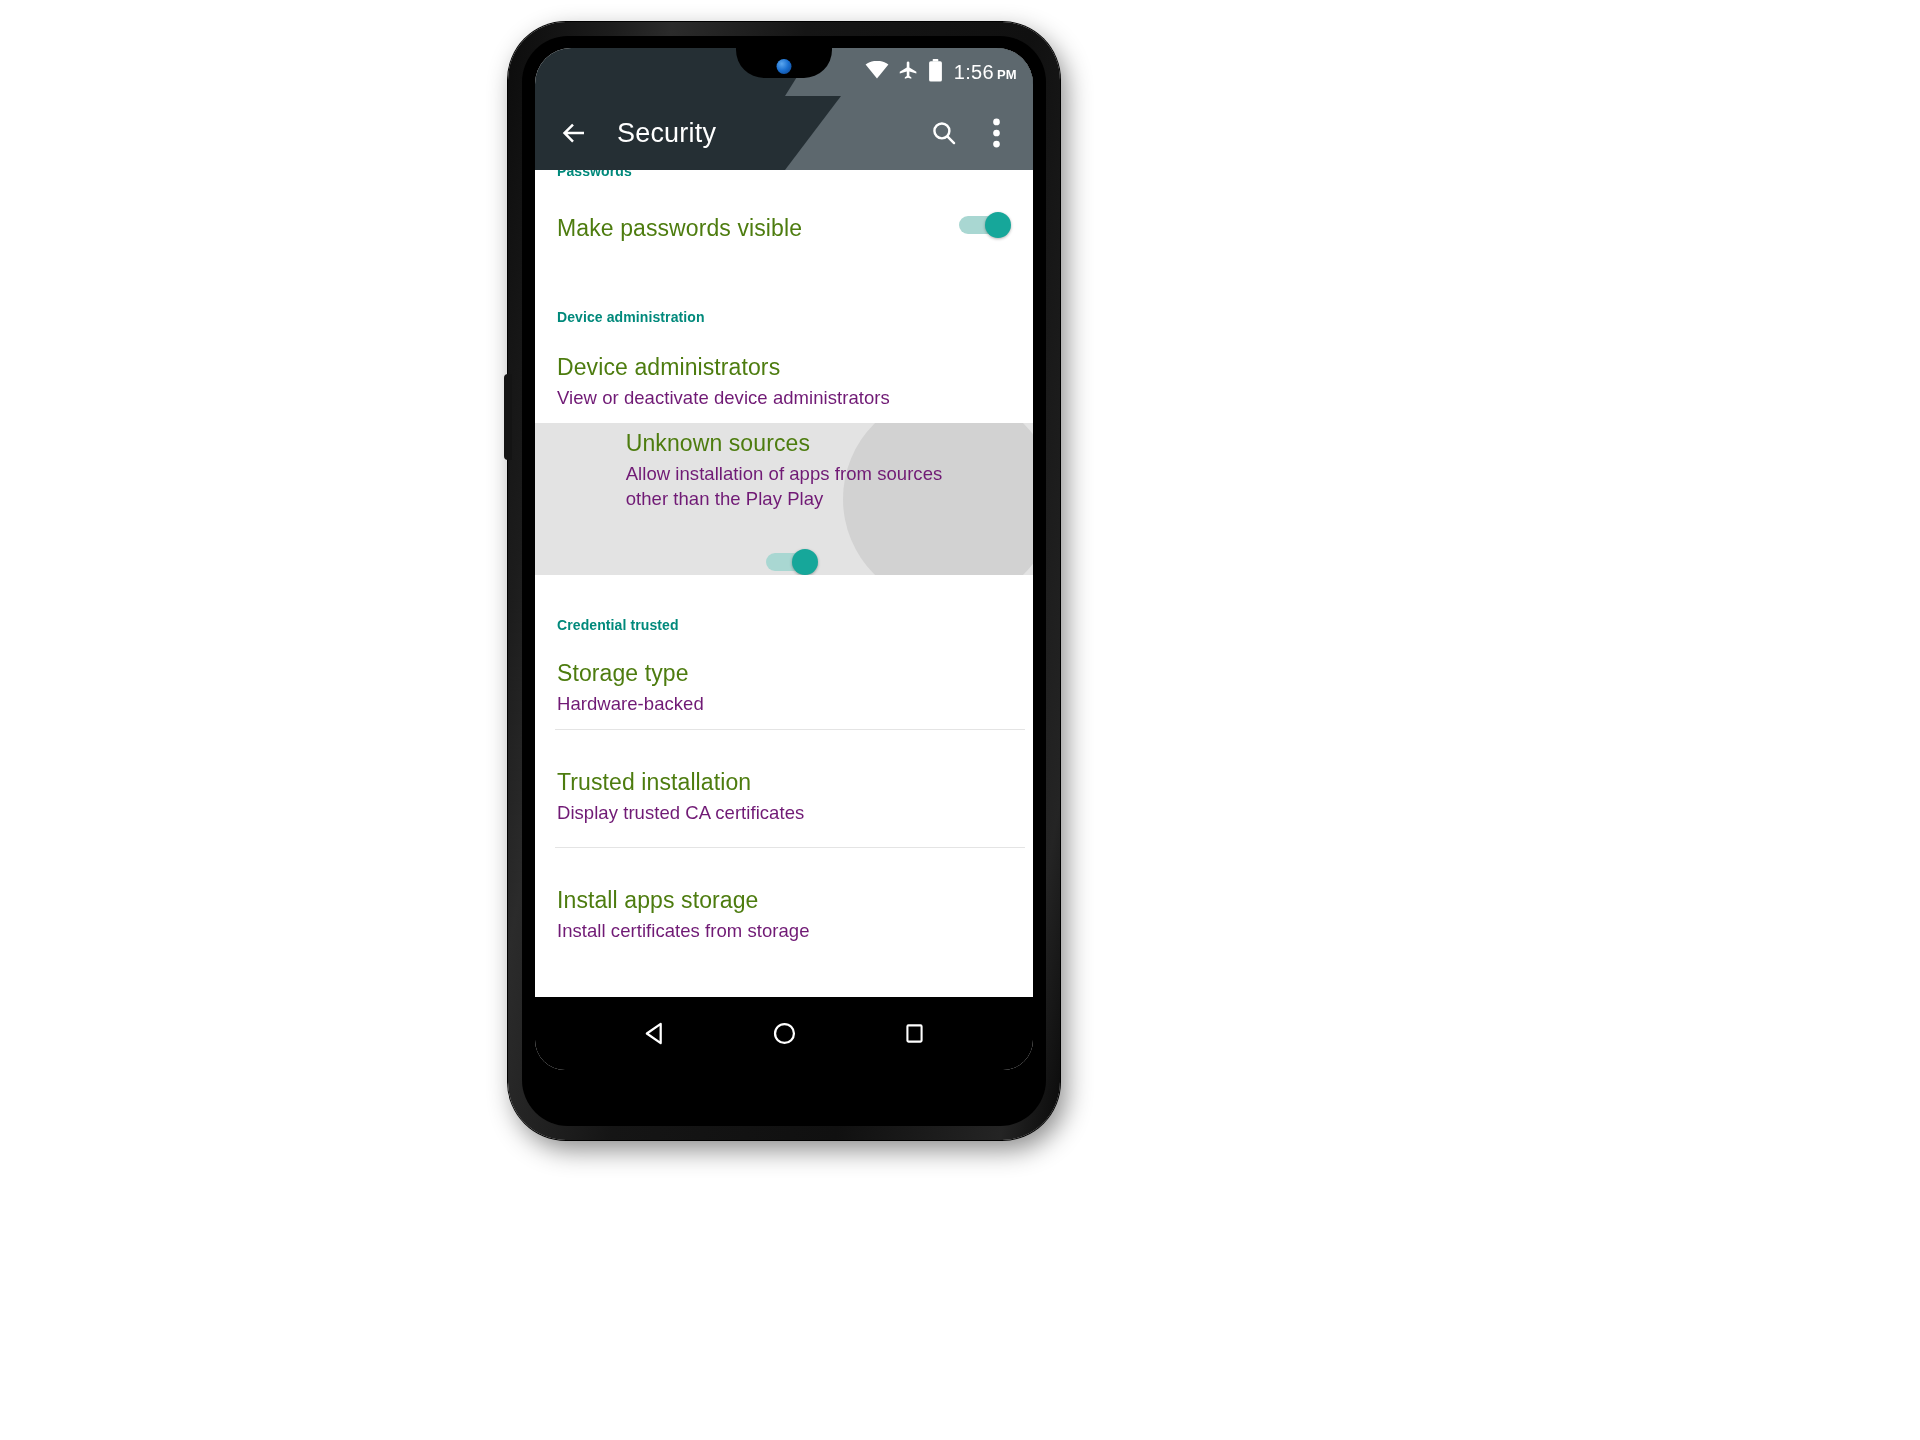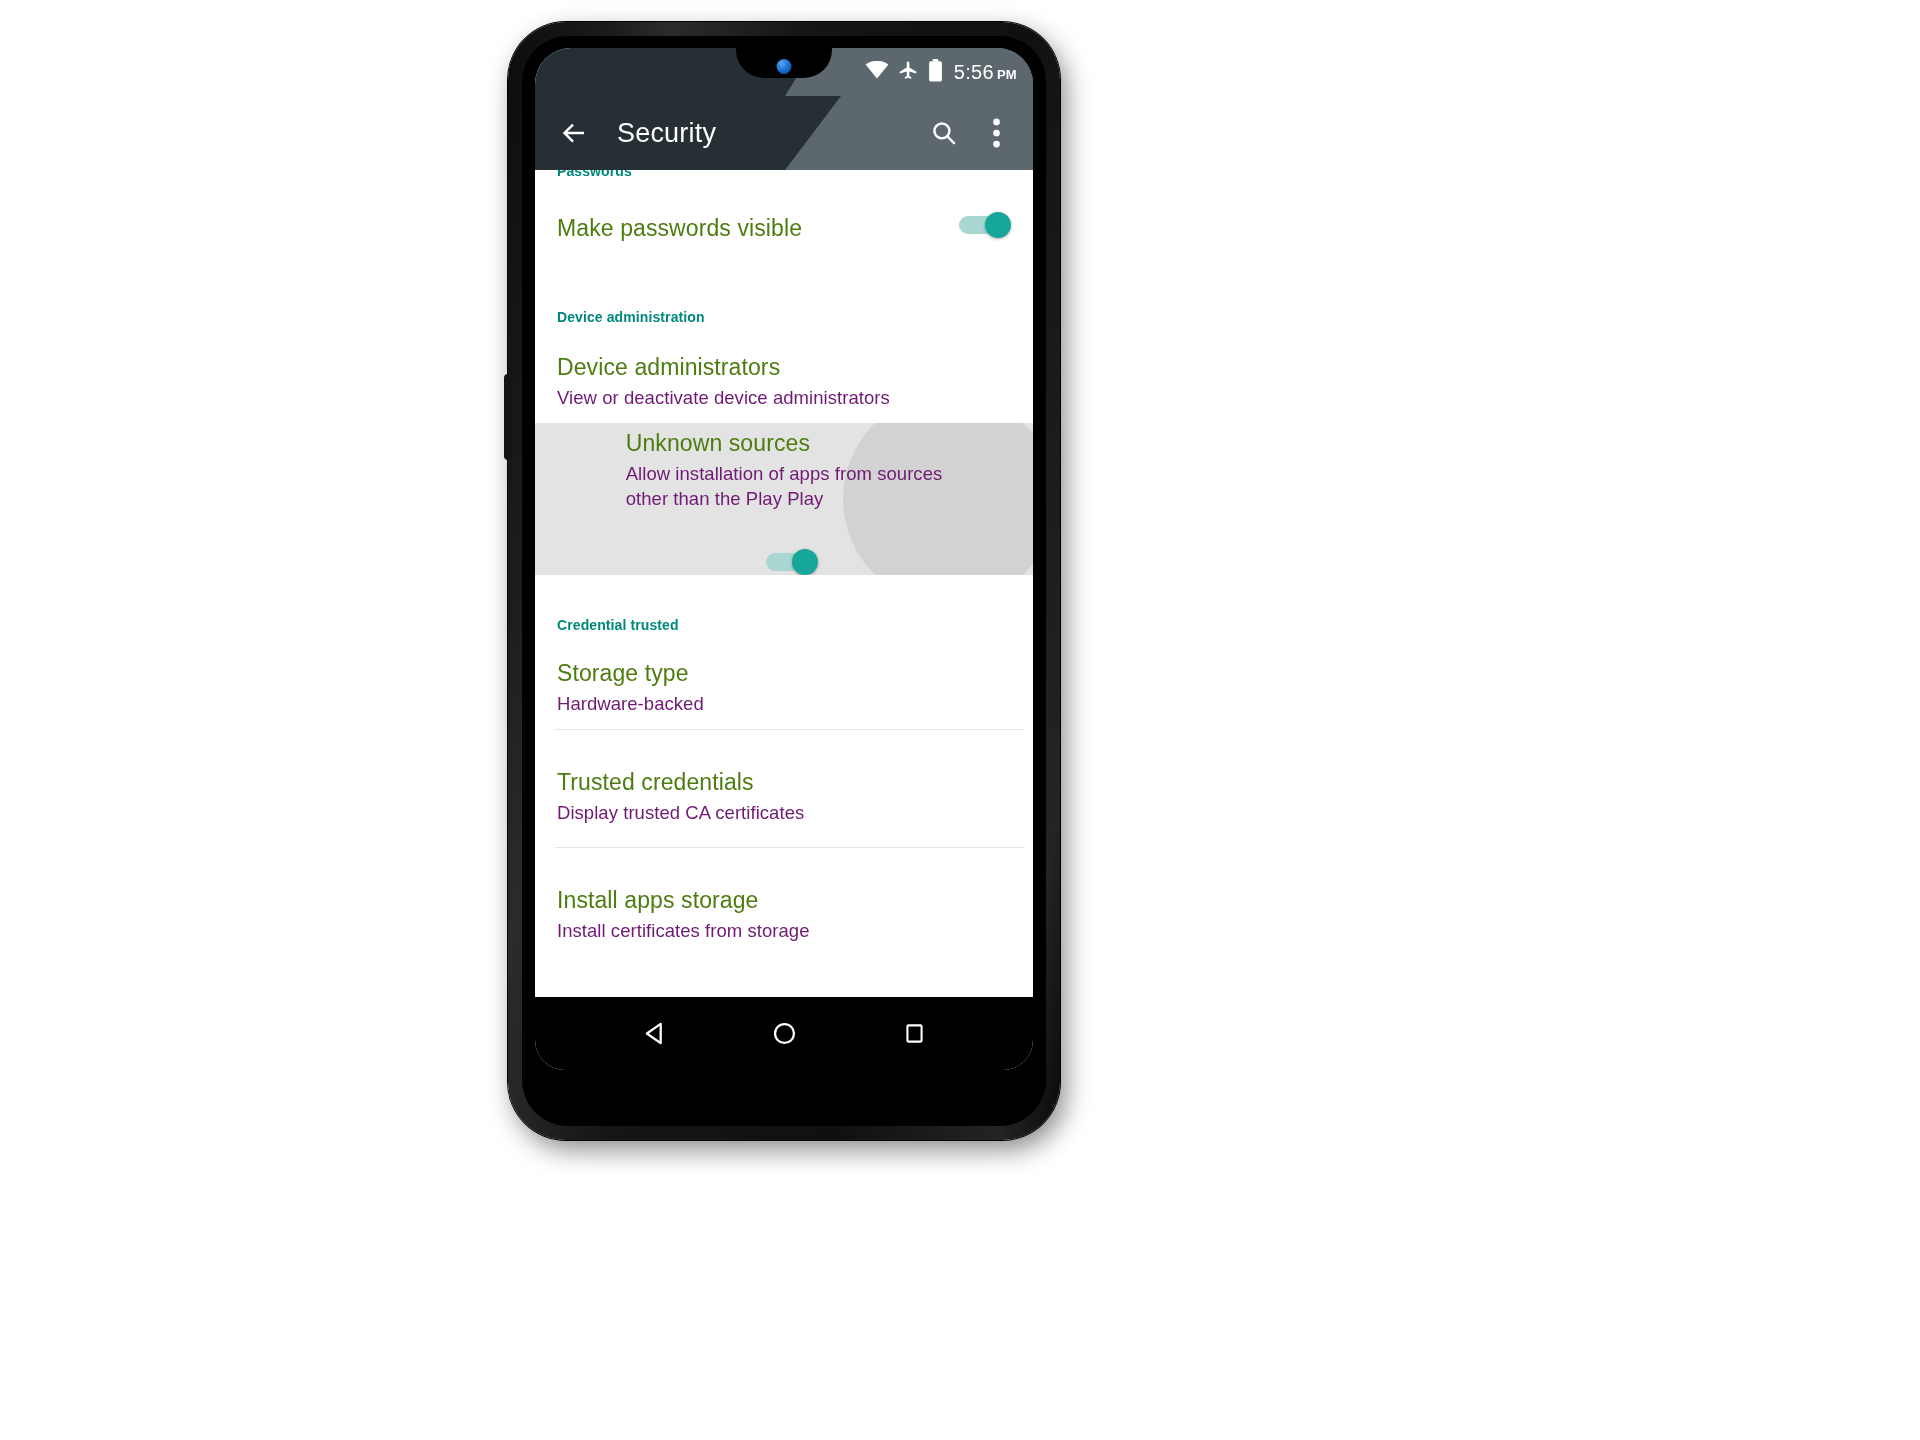--- a/index.html
+++ b/index.html
@@ -311,21 +311,21 @@
                 <path d="M21 15.5v-2l-8-5V3.2c0-.83-.67-1.5-1.5-1.5S10 2.37 10 3.2V8.5l-8 5v2l8-2.5v5.2l-2.2 1.6v1.6l3.7-1.05L15.2 21.4V19.8L13 18.2V13z" fill="#ffffff"></path>
               </svg>
             </span>
             <span class="sb-icon">
               <svg width="15" height="23" viewBox="0 0 15 23">
                 <rect x="4.7" y="0" width="5.6" height="2.6" rx="0.7" fill="#ffffff"></rect>
                 <rect x="1.1" y="2.2" width="12.8" height="20.4" rx="1.7" fill="#ffffff"></rect>
               </svg>
             </span>
             <span id="clock">
-              <span>5:56</span>
+              <span>1:56</span>
               <span class="ampm">PM</span>
             </span>
           </div>
         </div>
 
         <div id="action-bar">
           <div class="header-wedge"></div>
 
           <div id="back-arrow">
             <svg width="30" height="30" viewBox="0 0 24 24">
@@ -396,21 +396,21 @@
             <div class="row-text">
               <div class="row-title">Storage type</div>
               <div class="row-sub">Hardware-backed</div>
             </div>
           </div>
 
           <div class="divider"></div>
 
           <div class="row" style="height:117px; padding-top:32px; align-items:flex-start;">
             <div class="row-text">
-              <div class="row-title">Trusted credentials</div>
+              <div class="row-title">Trusted installation</div>
               <div class="row-sub">Display trusted CA certificates</div>
             </div>
           </div>
 
           <div class="divider"></div>
 
           <div class="row" style="height:117px; padding-top:32px; align-items:flex-start;">
             <div class="row-text">
               <div class="row-title">Install apps storage</div>
               <div class="row-sub">Install certificates from storage</div>

